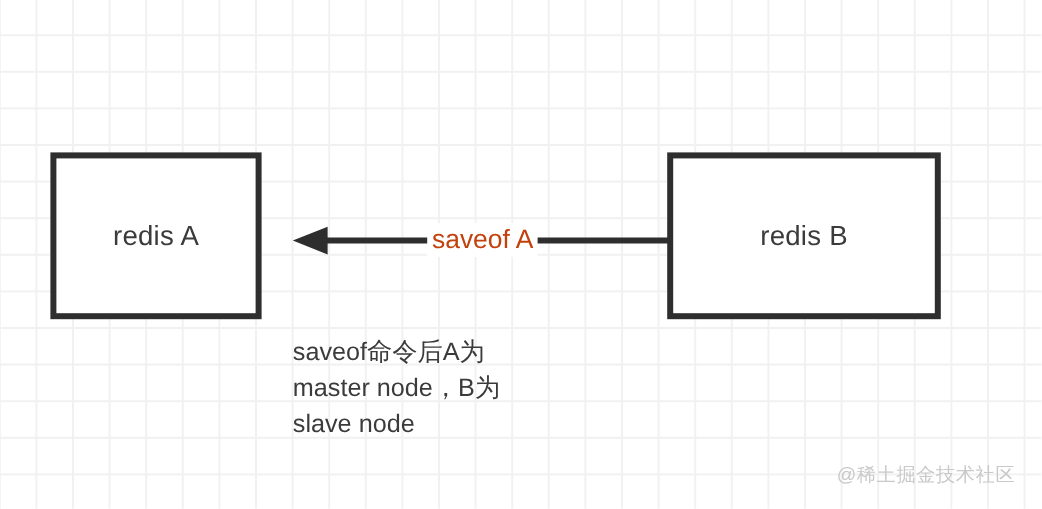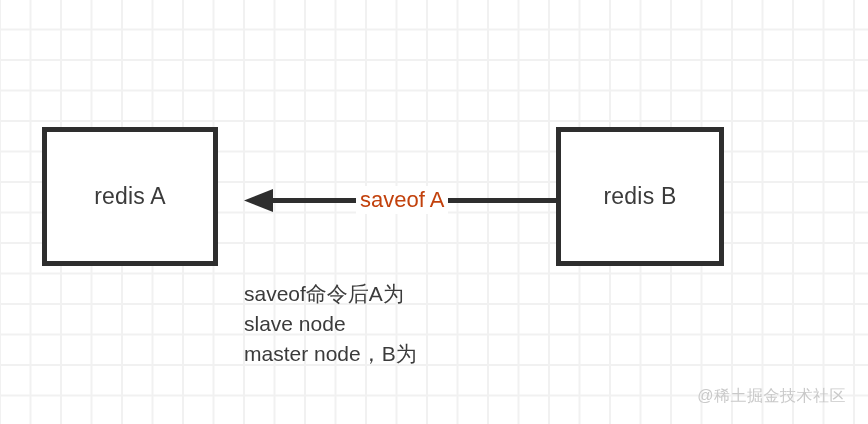--- a/index.html
+++ b/index.html
@@ -31,21 +31,21 @@
     justify-content: center;
   }
   .node-label {
     font-size: 23px;
     color: #3b3b3b;
     letter-spacing: 0.2px;
     white-space: nowrap;
   }
 
   #node-redis-a { left: 42px;  top: 127px; width: 176px; height: 139px; }
-  #node-redis-b { left: 556px; top: 127px; width: 168px; height: 139px; }
+  #node-redis-b { left: 556px; top: 127px; width: 228px; height: 139px; }
 
   
   #connector {
     position: absolute;
     left: 240px;
     top: 180px;
     width: 320px;
     height: 42px;
   }
   #edge-label {
@@ -98,19 +98,19 @@
 
   <svg id="connector" width="320" height="42" viewBox="0 0 320 42" xmlns="http://www.w3.org/2000/svg">
     <line x1="30" y1="20.5" x2="318" y2="20.5" stroke="#2e2e2e" stroke-width="5"></line>
     <polygon points="4,20.5 33,9 33,32" fill="#2e2e2e"></polygon>
   </svg>
 
   <div id="edge-label">saveof A</div>
 
   <div id="caption">
     <div>saveof命令后A为</div>
+    <div>master node，B为</div>
     <div>slave node</div>
-    <div>master node，B为</div>
   </div>
 
   <div id="watermark">@稀土掘金技术社区</div>
 
 </div>
 
 </body></html>

